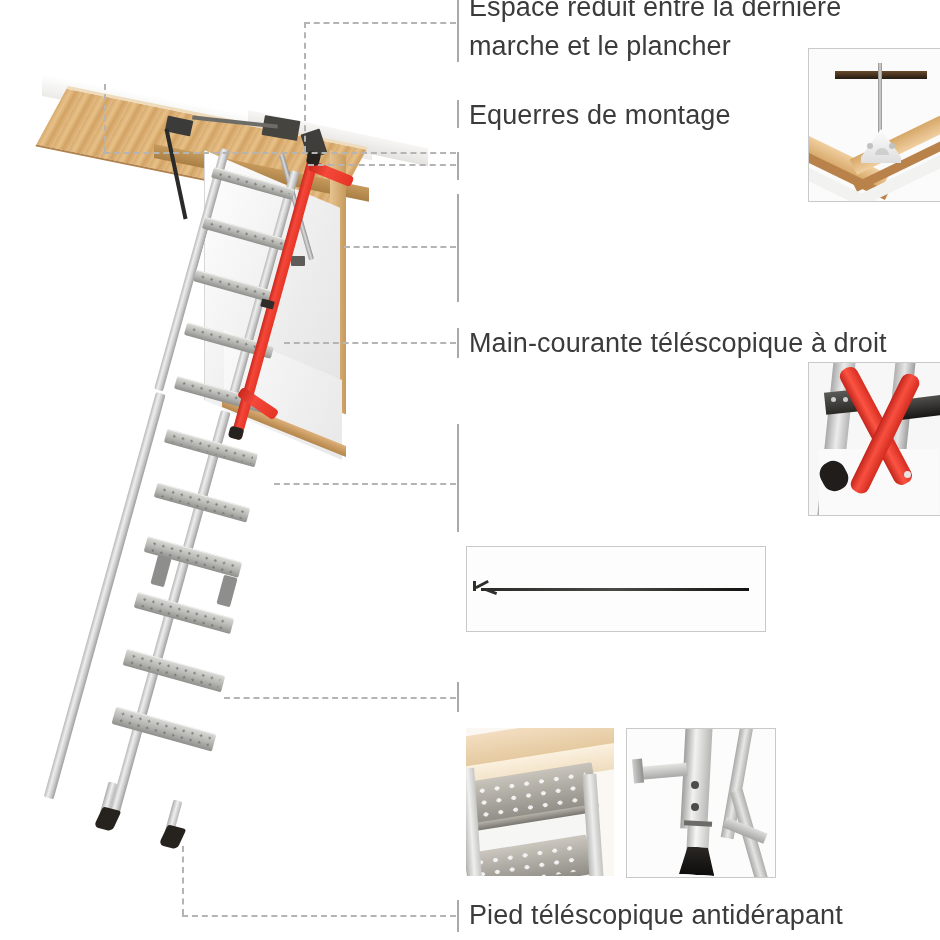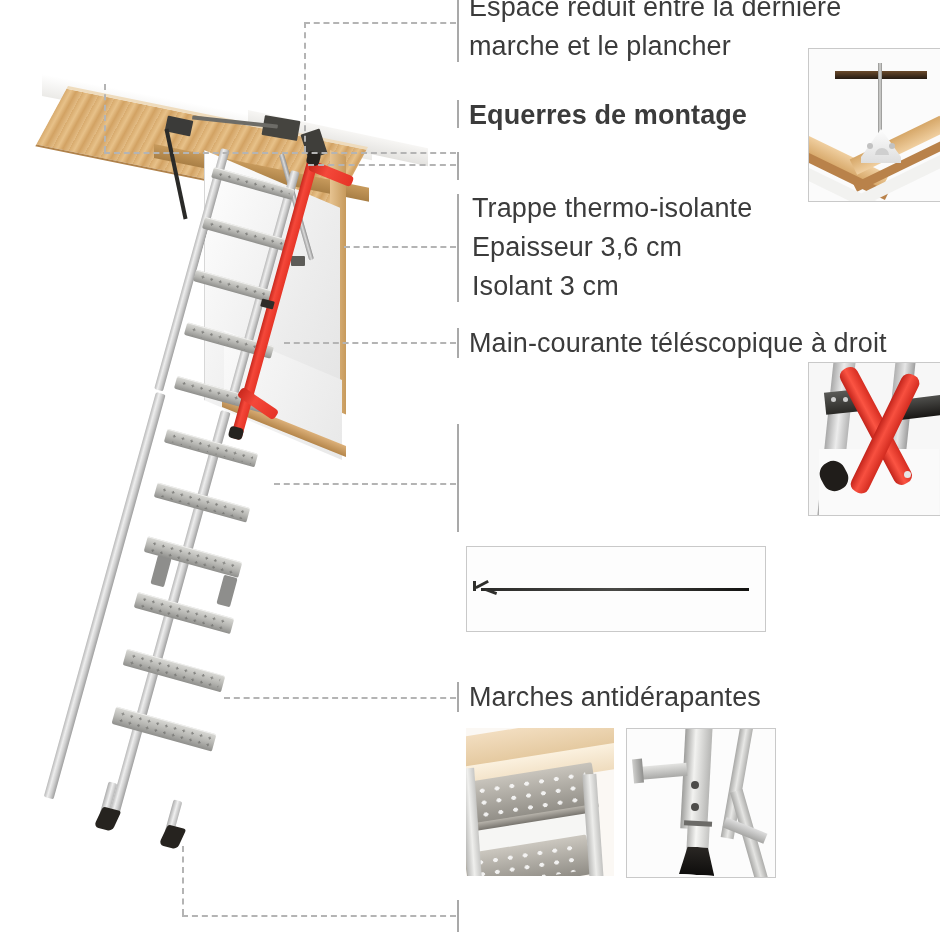--- a/index.html
+++ b/index.html
@@ -179,32 +179,29 @@
   <div class="tick" style="left:449px;top:152px;height:28px;"></div>
   <div class="tick" style="left:449px;top:194px;height:108px;"></div>
   <div class="tick" style="left:449px;top:328px;height:30px;"></div>
   <div class="tick" style="left:449px;top:424px;height:108px;"></div>
   <div class="tick" style="left:449px;top:682px;height:30px;"></div>
   <div class="tick" style="left:449px;top:900px;height:32px;"></div>
 
   <div class="label clip" style="left:461px;top:-12px;width:470px;height:74px;">Espace réduit entre la dernière
 marche et le plancher</div>
 
-  <div class="label" style="left:461px;top:96px;width:420px;font-weight:bold;">Equerres de montage</div>
-
-
-  <div class="label" style="left:464px;top:189px;width:420px;">Trappe thermo-isolante
-Epaisseur 3,6 cm
-Isolant 3 cm</div>
+  <div class="label" style="left:461px;top:96px;width:420px;">Equerres de montage</div>
+
+
 
   <div class="label" style="left:461px;top:324px;width:500px;">Main-courante téléscopique à droit</div>
 
 
-  <div class="label" style="left:461px;top:678px;width:420px;">Marches antidérapantes</div>
-
+
+  <div class="label" style="left:461px;top:896px;width:460px;">Pied téléscopique antidérapant</div>
 
   <div class="inset" style="left:800px;top:48px;width:140px;height:152px;" role="img" aria-label="Equerre de montage fixée sur cadre bois">
     <div style="position:absolute;inset:0;background:#fbfbfb;"></div>
 
     <div style="position:absolute;left:-10px;top:82px;width:100px;height:17px;
                 background:linear-gradient(180deg,#f0cfa0,#d6a768);
                 transform:rotate(26deg);transform-origin:left top;"></div>
     <div style="position:absolute;left:138px;top:82px;width:100px;height:17px;
                 background:linear-gradient(180deg,#f0cfa0,#d6a768);
                 transform:rotate(154deg);transform-origin:left top;"></div>

